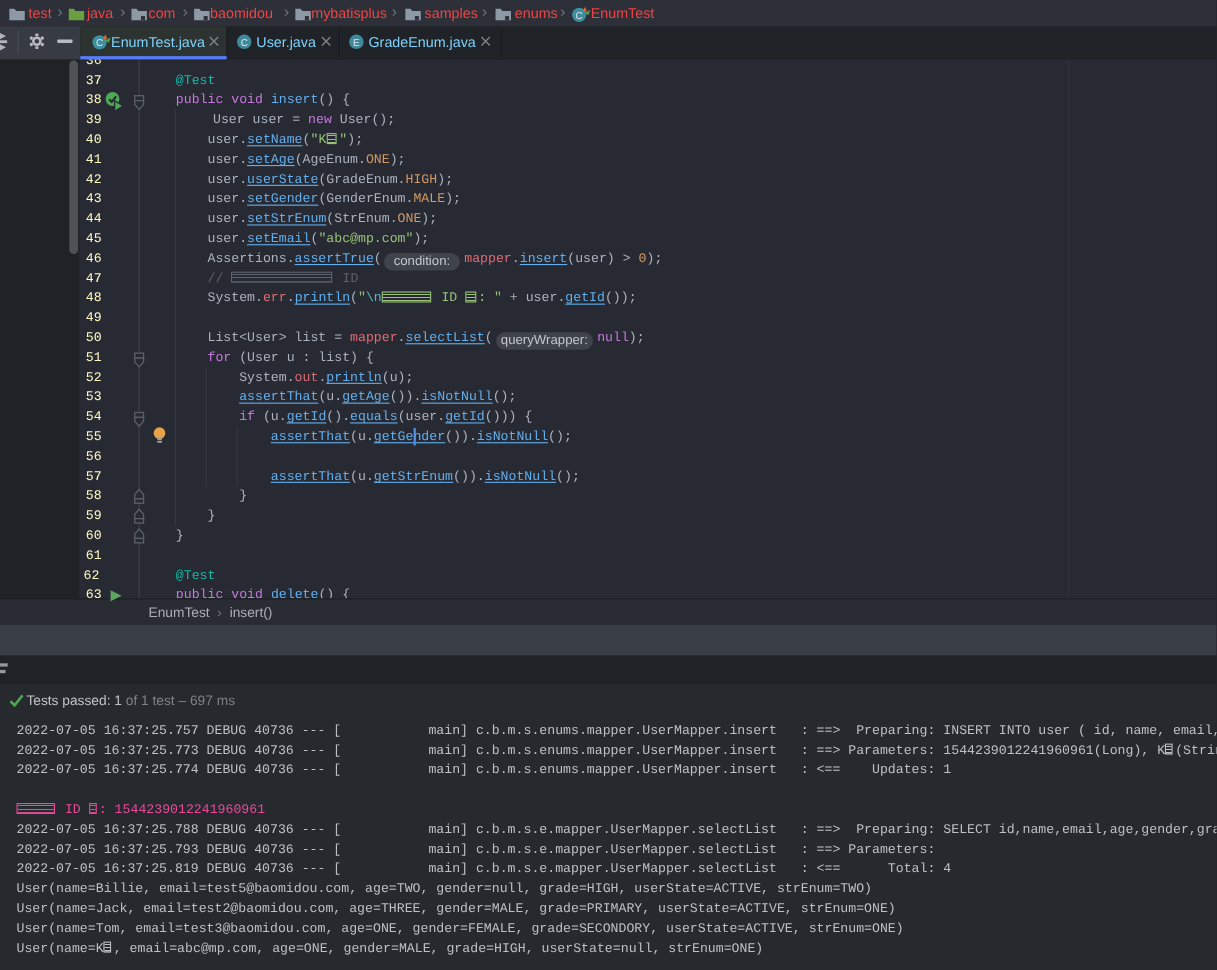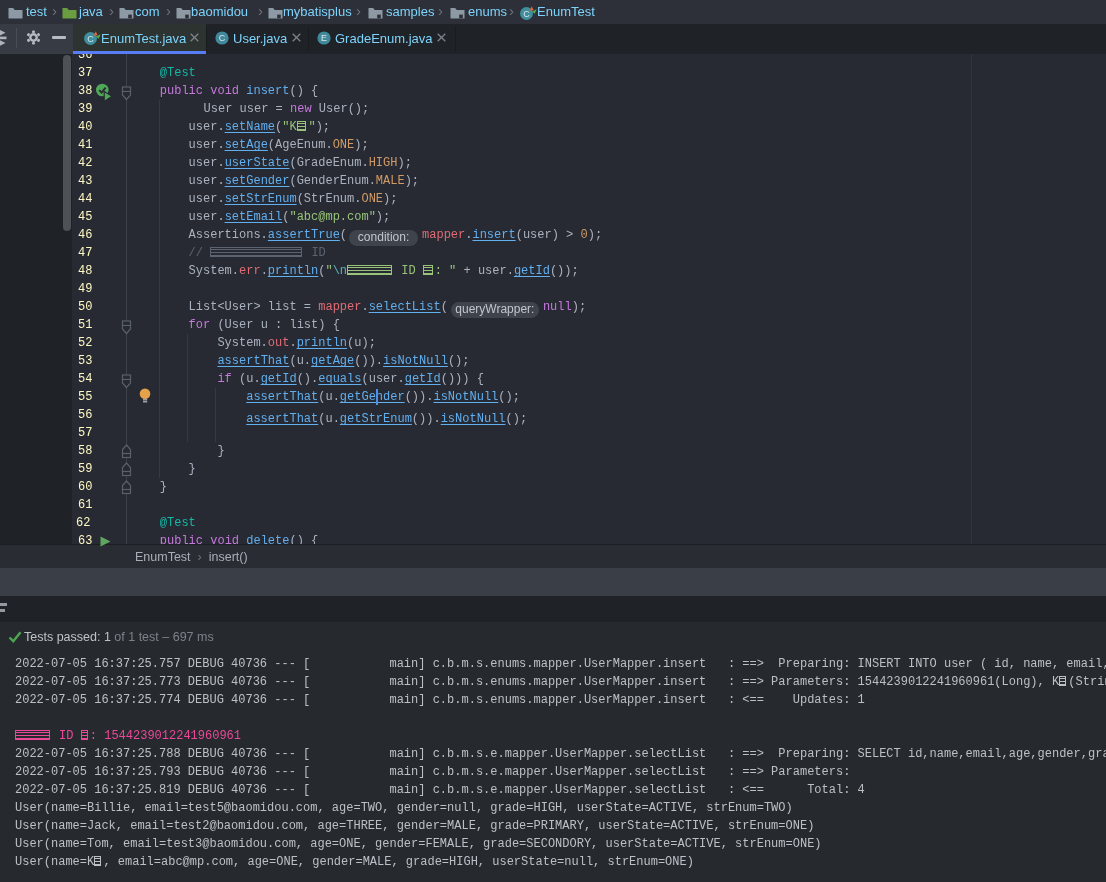--- a/index.html
+++ b/index.html
@@ -18,21 +18,21 @@
 .an{color:#14b8a6}
 .esc{color:#56B6C2}
 .cj{display:inline-block;border:1px solid currentColor;height:10px;vertical-align:-1px;
  background:repeating-linear-gradient(0deg,currentColor 0 1px,transparent 1px 3px)}
 .num{color:#fef9c3}
 .con{color:#BCC0C6}
 .red{color:#ec4899}
 .pill{display:inline-block;height:16px;line-height:15px;border-radius:8px;background:#3E434C;
  color:#C2C6CD;font-family:"Liberation Sans",sans-serif;font-size:12px;letter-spacing:0;
  text-align:center;vertical-align:-3px}
-.nvt{position:absolute;top:2px;line-height:20px;font-size:13px;color:#7dd3fc;z-index:5}
+.nvt{position:absolute;top:2px;line-height:20px;font-size:13px;color:#ef4444;z-index:5}
 .nvc{position:absolute;top:1px;line-height:20px;font-size:15px;color:#6E737B;z-index:5}
 .tabt{position:absolute;top:31px;font-size:13px;line-height:15px;color:#7dd3fc;z-index:6}
 svg{position:absolute;z-index:6;overflow:visible}
 </style></head>
 <body>
 <div id="root">
 <div class="abs" style="left:0;top:0;width:1106px;height:24px;background:#2D3038;z-index:4"></div>
 <div class="abs" style="left:0;top:24px;width:1106px;height:30px;background:#1F2226;z-index:4"></div>
 <div class="abs" style="left:0;top:24px;width:73px;height:30px;background:#373B44;z-index:5"></div>
 <div class="abs" style="left:0;top:54px;width:1106px;height:490px;background:#272A32;z-index:0"></div>
@@ -205,37 +205,37 @@
 <svg class="abs" style="left:121px;top:462px;z-index:4" width="11" height="15" viewBox="0 0 11 15">
       <path d="M1.5 9.5 L1.5 5.5 L5.5 1 L9.5 5.5 L9.5 9.5 z" fill="#272A32" stroke="#596069" stroke-width="1.2"></path>
       <rect x="1.5" y="9.5" width="8" height="4" fill="#272A32" stroke="#596069" stroke-width="1.2"></rect>
     </svg>
 <svg class="abs" style="left:121px;top:480px;z-index:4" width="11" height="15" viewBox="0 0 11 15">
       <path d="M1.5 9.5 L1.5 5.5 L5.5 1 L9.5 5.5 L9.5 9.5 z" fill="#272A32" stroke="#596069" stroke-width="1.2"></path>
       <rect x="1.5" y="9.5" width="8" height="4" fill="#272A32" stroke="#596069" stroke-width="1.2"></rect>
     </svg>
 <pre style="left:131px;top:64px">    <span class="an">@Test</span></pre>
 <pre style="left:131px;top:82px">    <span class="k">public</span> <span class="k">void</span> <span class="fn">insert</span>() {</pre>
-<pre style="left:146px;top:100px">        User user = <span class="k">new</span> User();</pre>
+<pre style="left:136px;top:100px">        User user = <span class="k">new</span> User();</pre>
 <pre style="left:131px;top:118px">        user.<span class="m">setName</span>(<span class="s">"K<span class="cj" style="width:9.8px;margin-right:2px"></span>"</span>);</pre>
 <pre style="left:131px;top:136px">        user.<span class="m">setAge</span>(AgeEnum.<span class="c">ONE</span>);</pre>
 <pre style="left:131px;top:154px">        user.<span class="m">userState</span>(GradeEnum.<span class="c">HIGH</span>);</pre>
 <pre style="left:131px;top:172px">        user.<span class="m">setGender</span>(GenderEnum.<span class="c">MALE</span>);</pre>
 <pre style="left:131px;top:190px">        user.<span class="m">setStrEnum</span>(StrEnum.<span class="c">ONE</span>);</pre>
 <pre style="left:131px;top:208px">        user.<span class="m">setEmail</span>(<span class="s">"abc@mp.com"</span>);</pre>
 <pre style="left:131px;top:226px">        Assertions.<span class="m">assertTrue</span>(<span class="pill" style="width:69px;margin-left:2px;margin-right:4px">condition:</span><span class="f">mapper</span>.<span class="m">insert</span>(user) &gt; <span class="c">0</span>);</pre>
 <pre style="left:131px;top:244px">        <span class="cm">// <span class="cj" style="width:92.0px;margin-right:2px"></span> ID</span></pre>
 <pre style="left:131px;top:262px">        System.<span class="f">err</span>.<span class="m">println</span>(<span class="s">"<span class="esc">\n</span><span class="cj" style="width:45.0px;margin-right:2px"></span> ID <span class="cj" style="width:9.8px;margin-right:2px"></span>: "</span> + user.<span class="m">getId</span>());</pre>
 <pre style="left:131px;top:298px">        List&lt;User&gt; list = <span class="f">mapper</span>.<span class="m">selectList</span>(<span class="pill" style="width:88px;margin-left:3px;margin-right:4px">queryWrapper:</span><span class="k">null</span>);</pre>
 <pre style="left:131px;top:316px">        <span class="k">for</span> (User u : list) {</pre>
 <pre style="left:131px;top:334px">            System.<span class="f">out</span>.<span class="m">println</span>(u);</pre>
 <pre style="left:131px;top:352px">            <span class="m">assertThat</span>(u.<span class="m">getAge</span>()).<span class="m">isNotNull</span>();</pre>
 <pre style="left:131px;top:370px">            <span class="k">if</span> (u.<span class="m">getId</span>().<span class="m">equals</span>(user.<span class="m">getId</span>())) {</pre>
 <pre style="left:131px;top:388px">                <span class="m">assertThat</span>(u.<span class="m">getGender</span>()).<span class="m">isNotNull</span>();</pre>
-<pre style="left:131px;top:410px">                <span class="m">assertThat</span>(u.<span class="m">getStrEnum</span>()).<span class="m">isNotNull</span>();</pre>
+<pre style="left:131px;top:424px">                <span class="m">assertThat</span>(u.<span class="m">getStrEnum</span>()).<span class="m">isNotNull</span>();</pre>
 <pre style="left:131px;top:442px">            }</pre>
 <pre style="left:131px;top:460px">        }</pre>
 <pre style="left:131px;top:478px">    }</pre>
 <pre style="left:131px;top:514px">    <span class="an">@Test</span></pre>
 <pre style="left:131px;top:532px">    <span class="k">public</span> <span class="k">void</span> <span class="fn">delete</span>() {</pre>
 <div class="abs" style="left:135px;top:550px;font-size:12.5px;line-height:15px;color:#A9AEB6;z-index:5">EnumTest<span style="color:#6F747C;margin:0 7px">›</span>insert()</div>
 <div class="abs" style="left:0;top:603px;width:7px;height:2.5px;background:#9299A1;z-index:5"></div>
 <div class="abs" style="left:0;top:609px;width:5px;height:2.5px;background:#9299A1;z-index:5"></div>
 <svg class="abs" style="left:8px;top:630px;z-index:5" width="14" height="14" viewBox="0 0 14 14">
       <path d="M1.5 7.5 L5.3 11.2 L12.5 2.2" stroke="#4CA64F" stroke-width="2.4" fill="none"></path>

